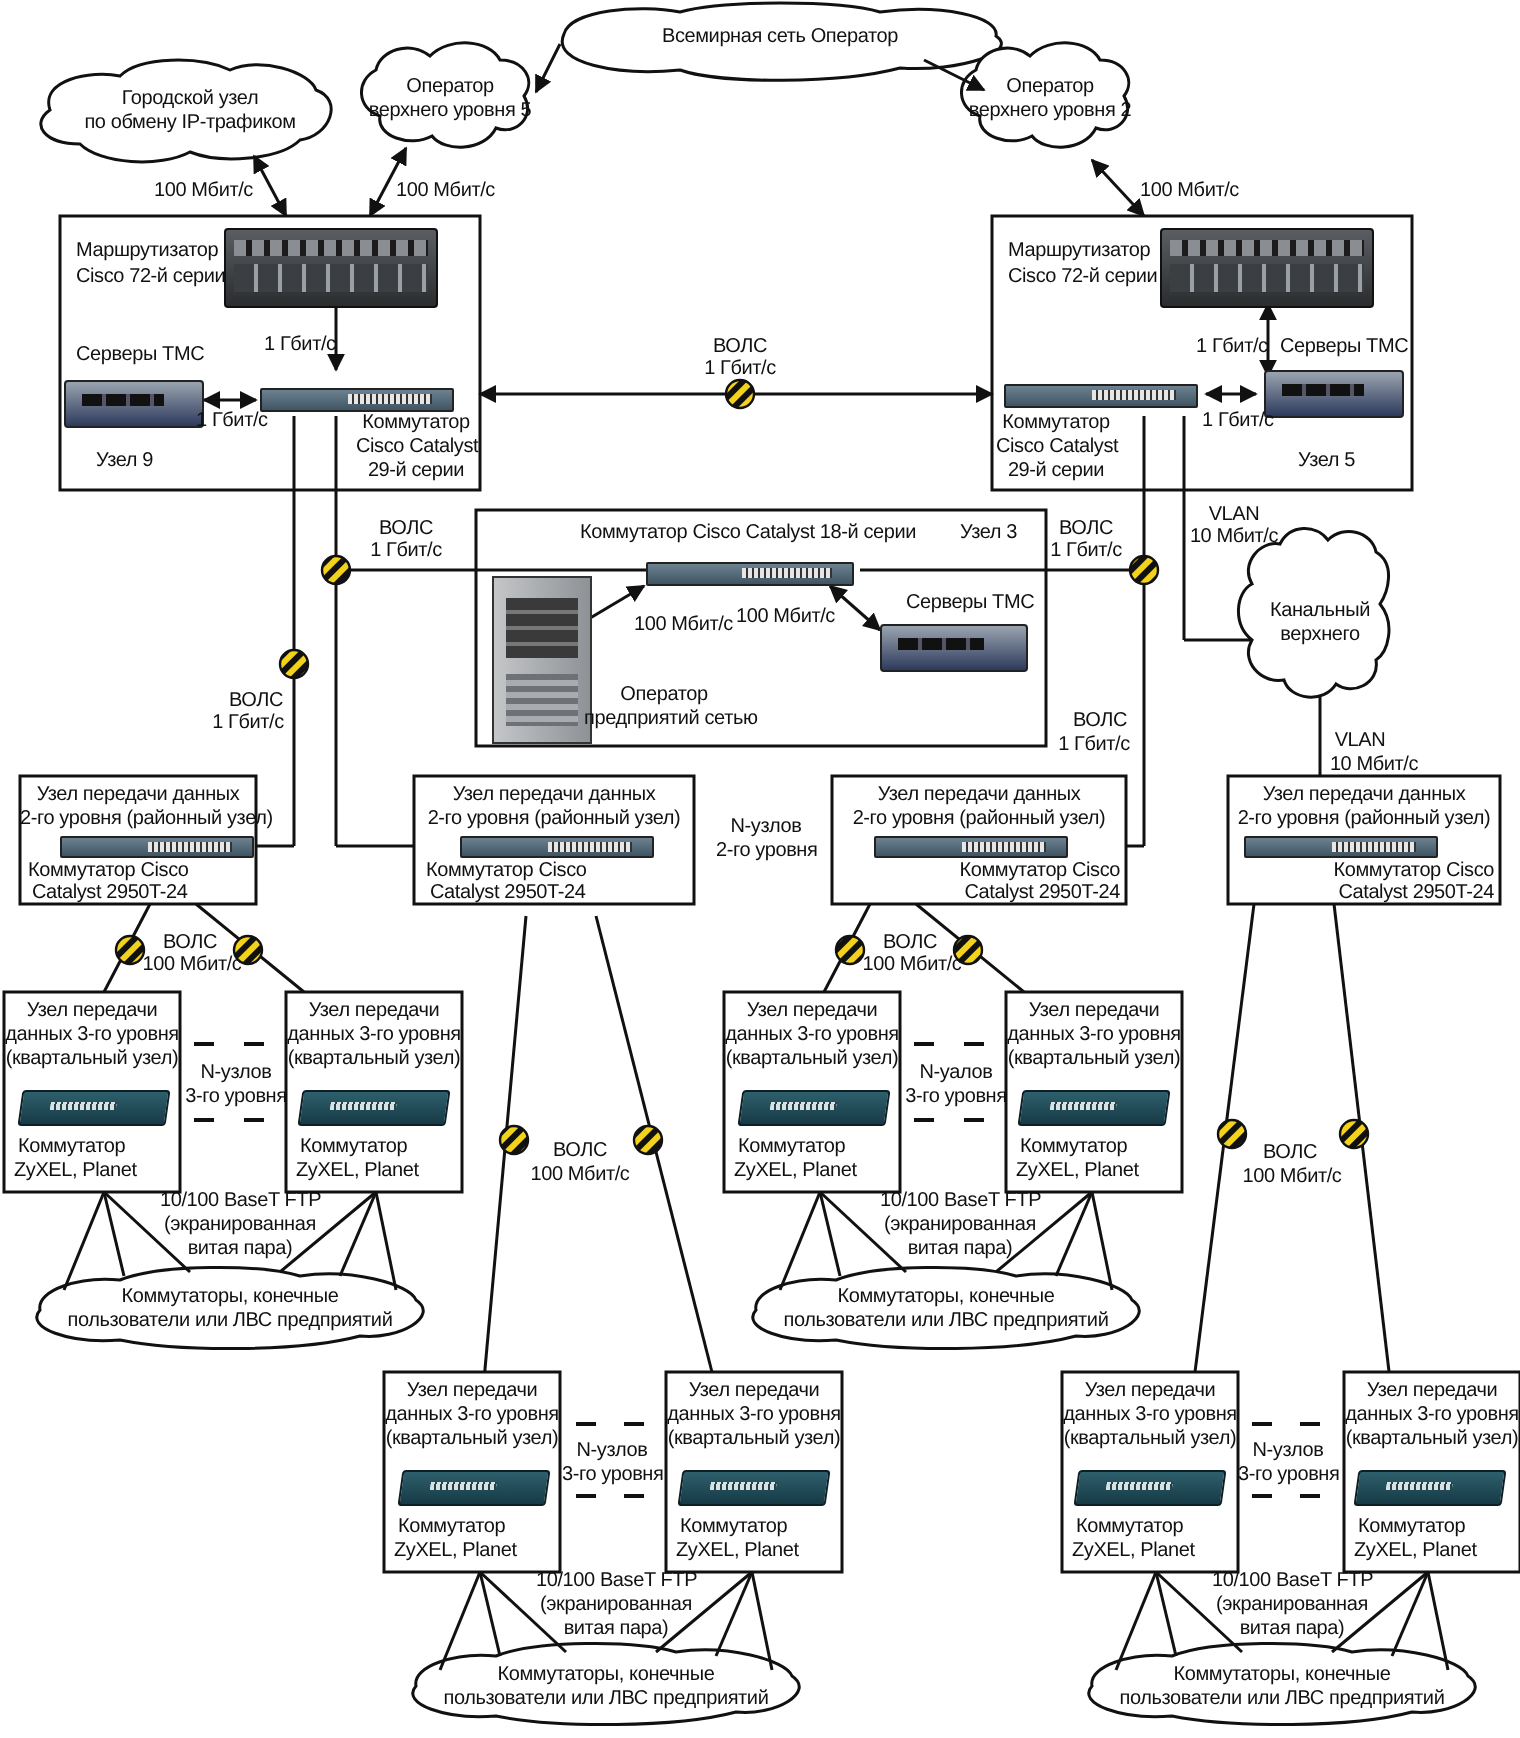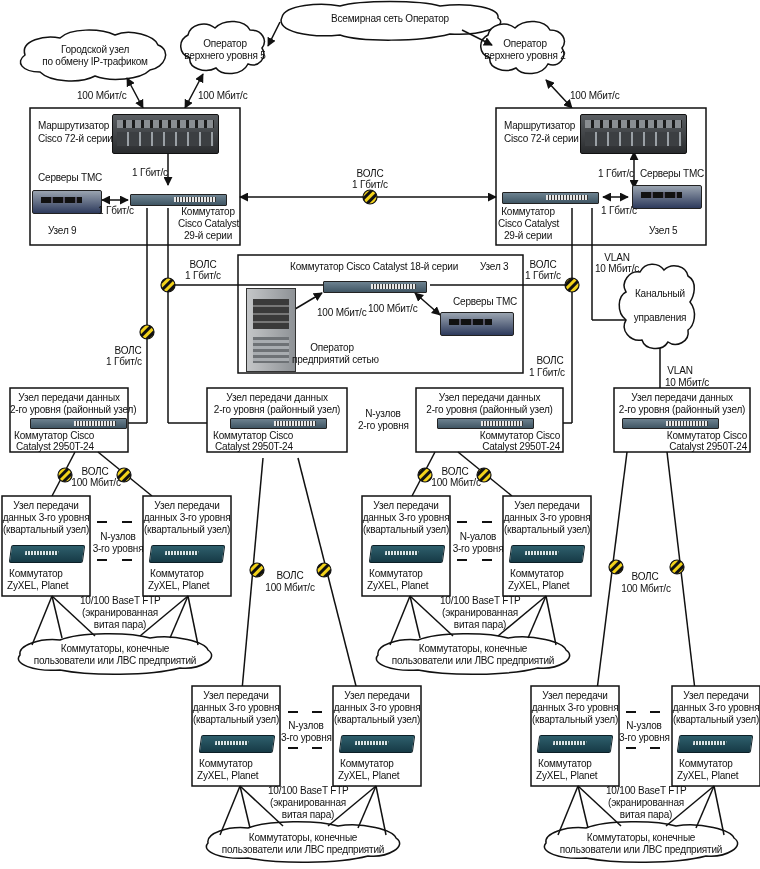--- a/index.html
+++ b/index.html
@@ -217,22 +217,22 @@
 <div class="dev zyxel" style="left:538px;top:735px;width:72px;height:16px;"></div>
 <div class="dev zyxel" style="left:678px;top:735px;width:72px;height:16px;"></div>
 
 <div class="lbl" style="left:310px;top:13px;width:160px;">Всемирная сеть Оператор</div>
 <div class="lbl" style="left:30px;top:44px;width:130px;">Городской узел</div>
 <div class="lbl" style="left:30px;top:56px;width:130px;">по обмену IP-трафиком</div>
 <div class="lbl" style="left:180px;top:38px;width:90px;">Оператор</div>
 <div class="lbl" style="left:180px;top:50px;width:90px;">верхнего уровня 5</div>
 <div class="lbl" style="left:480px;top:38px;width:90px;">Оператор</div>
 <div class="lbl" style="left:480px;top:50px;width:90px;">верхнего уровня 2</div>
-<div class="lbl" style="left:620px;top:288px;width:80px;">Канальный</div>
-<div class="lbl" style="left:620px;top:312px;width:80px;">управления</div>
+<div class="lbl" style="left:620px;top:300px;width:80px;">Канальный</div>
+<div class="lbl" style="left:620px;top:312px;width:80px;">верхнего</div>
 
 <div class="lbl left" style="left:77px;top:90px;">100 Мбит/с</div>
 <div class="lbl left" style="left:198px;top:90px;">100 Мбит/с</div>
 <div class="lbl left" style="left:570px;top:90px;">100 Мбит/с</div>
 
 <div class="lbl left" style="left:38px;top:120px;">Маршрутизатор</div>
 <div class="lbl left" style="left:38px;top:133px;">Cisco 72-й серии</div>
 <div class="lbl left" style="left:38px;top:172px;">Серверы ТМС</div>
 <div class="lbl left" style="left:132px;top:167px;">1 Гбит/с</div>
 <div class="lbl left" style="left:98px;top:205px;">1 Гбит/с</div>

